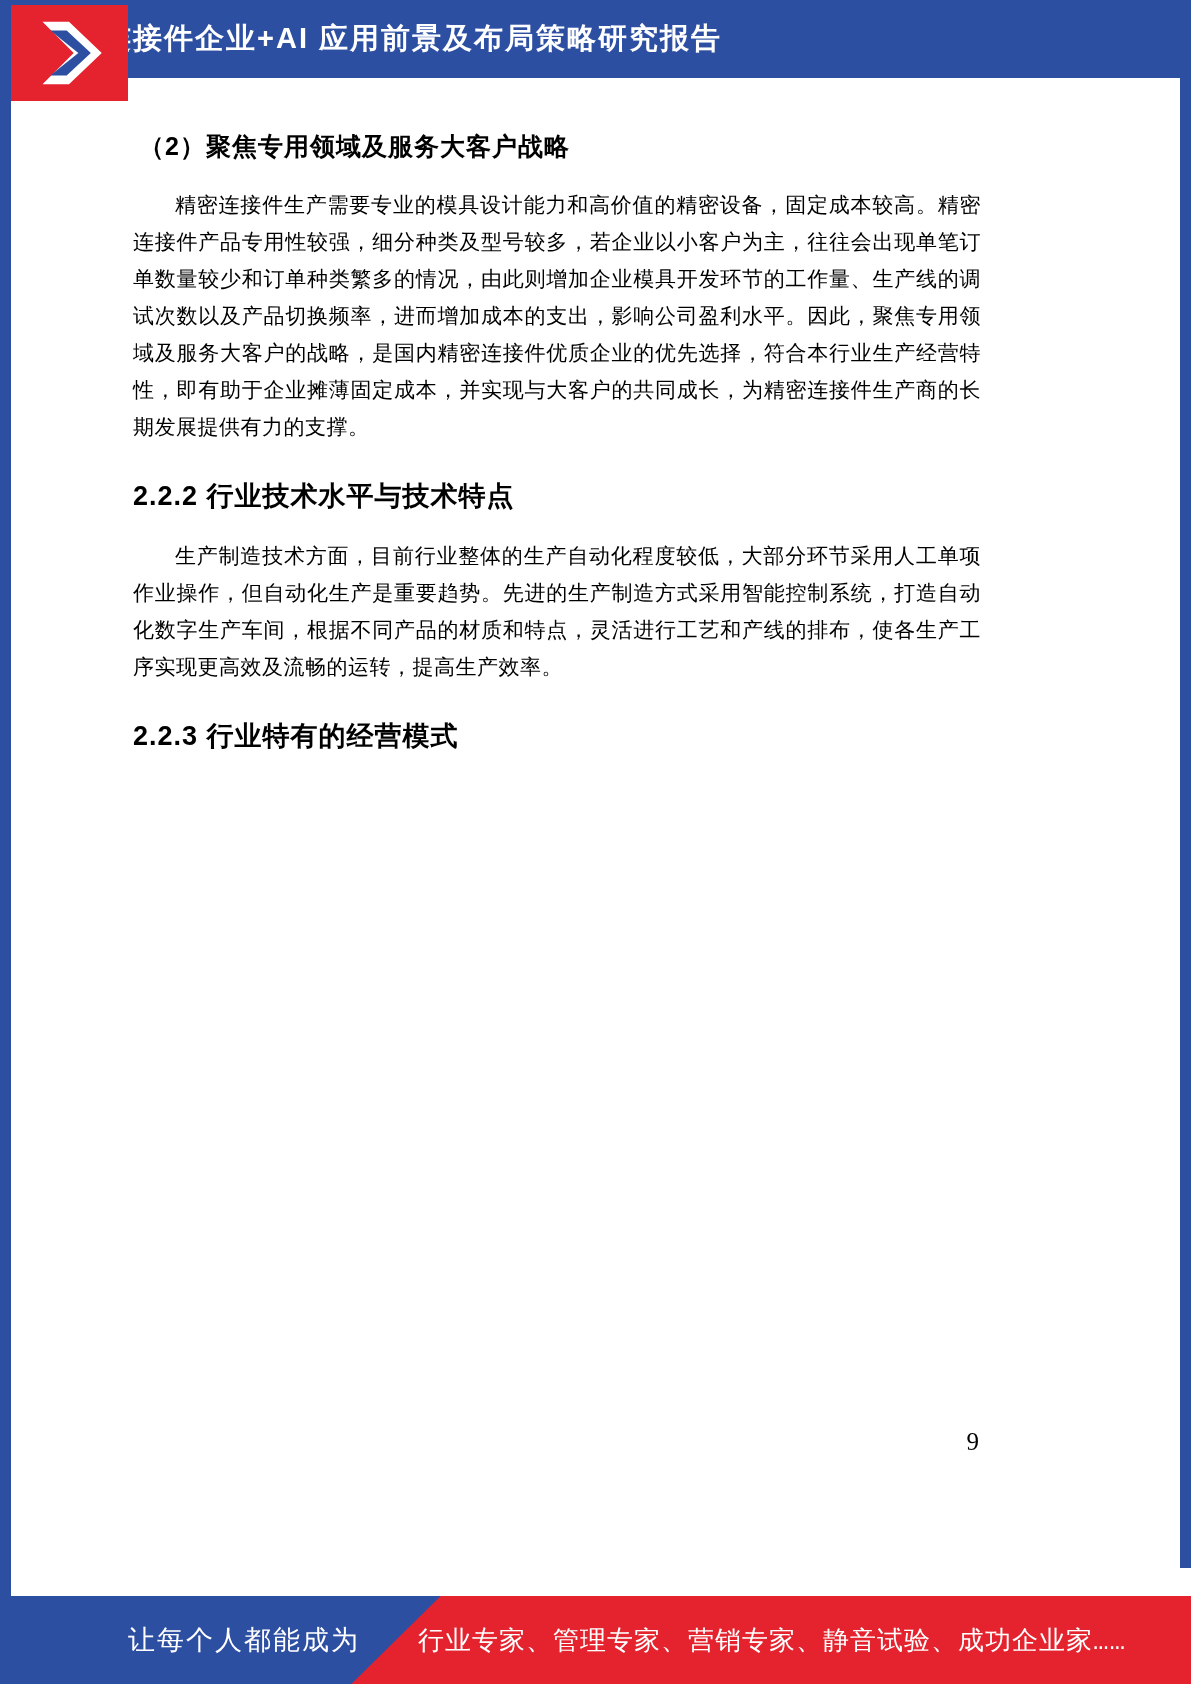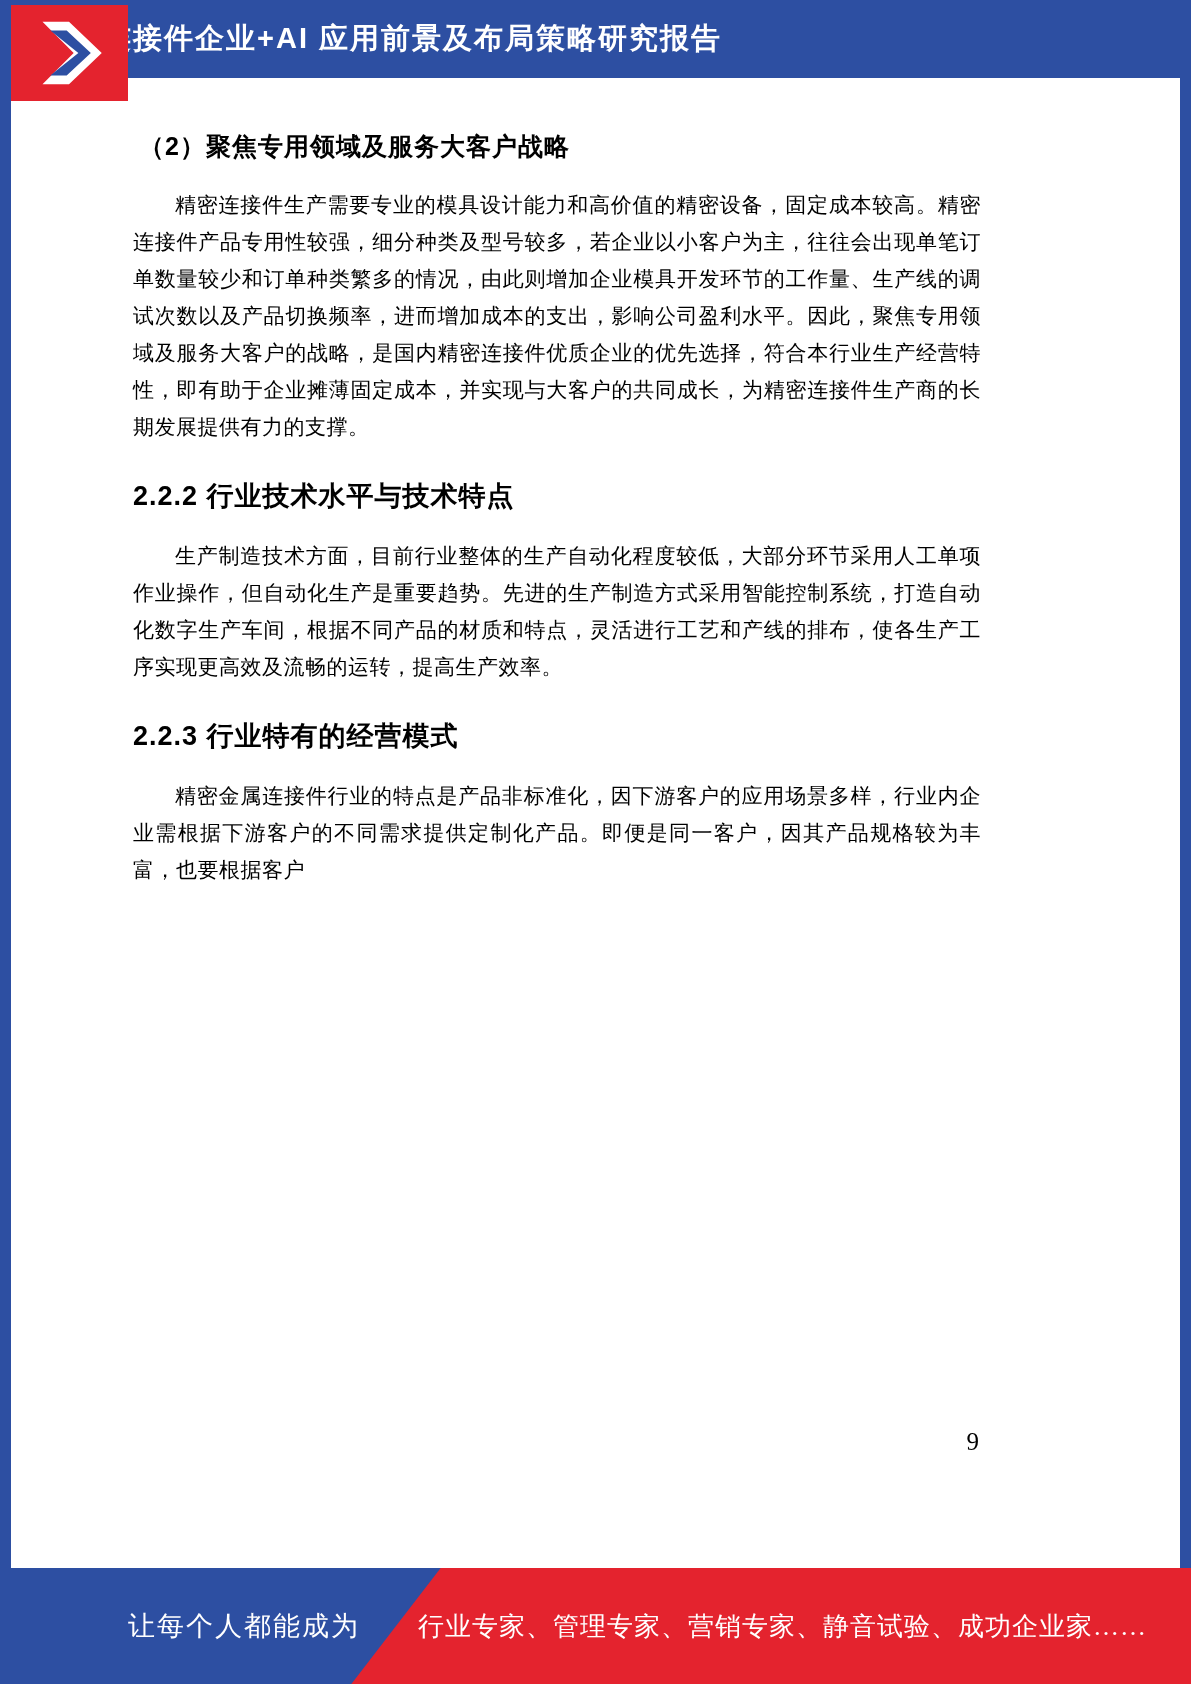--- a/index.html
+++ b/index.html
@@ -59,22 +59,22 @@
   }
 
   .page-number{
     position:absolute;top:1428px;right:212px;
     font-size:25px;color:var(--ink);
     font-family:"Liberation Serif","DejaVu Serif",serif;
   }
 
   
   .footer{
-    position:absolute;left:0;right:0;bottom:0;height:116px;
-    background:var(--blue);z-index:5;
+    position:absolute;left:0;right:0;bottom:0;height:88px;
+    background:var(--blue);z-index:5;font-family:Liberation Mono, monospace;
   }
   .footer-red{
     position:absolute;inset:0;background:var(--red);
     -webkit-clip-path:polygon(37% 0,100% 0,100% 100%,29.5% 100%);
     clip-path:polygon(37% 0,100% 0,100% 100%,29.5% 100%);
   }
   .footer-left-text{
     position:absolute;left:128px;top:50%;transform:translateY(-50%);
     color:#ffffff;font-size:27px;letter-spacing:2px;z-index:6;
   }
@@ -101,21 +101,20 @@
     </div>
     <h1 class="header-title">精密连接件企业+AI 应用前景及布局策略研究报告</h1>
   </header>
 
   <main class="content">
       <h2 class="sub-heading">（2）聚焦专用领域及服务大客户战略</h2>
       <p class="paragraph">精密连接件生产需要专业的模具设计能力和高价值的精密设备，固定成本较高。精密连接件产品专用性较强，细分种类及型号较多，若企业以小客户为主，往往会出现单笔订单数量较少和订单种类繁多的情况，由此则增加企业模具开发环节的工作量、生产线的调试次数以及产品切换频率，进而增加成本的支出，影响公司盈利水平。因此，聚焦专用领域及服务大客户的战略，是国内精密连接件优质企业的优先选择，符合本行业生产经营特性，即有助于企业摊薄固定成本，并实现与大客户的共同成长，为精密连接件生产商的长期发展提供有力的支撑。</p>
       <h2 class="section-heading">2.2.2 行业技术水平与技术特点</h2>
       <p class="paragraph">生产制造技术方面，目前行业整体的生产自动化程度较低，大部分环节采用人工单项作业操作，但自动化生产是重要趋势。先进的生产制造方式采用智能控制系统，打造自动化数字生产车间，根据不同产品的材质和特点，灵活进行工艺和产线的排布，使各生产工序实现更高效及流畅的运转，提高生产效率。</p>
       <h2 class="section-heading">2.2.3 行业特有的经营模式</h2>
-      <p class="paragraph">精密金属连接件行业的特点是产品非标准化，因下游客户的应用场景多样，行业内企业需根据下游客户的不同需求提供定制化产品。即便是同一客户，因其产品规格较为丰富，也要根据客户</p>
     </main>
 
   <div class="page-number">9</div>
 
   <footer class="footer">
     <div class="footer-red"></div>
     <span class="footer-left-text">让每个人都能成为</span>
     <span class="footer-right-text">行业专家、管理专家、营销专家、静音试验、成功企业家……</span>
   </footer>
 

